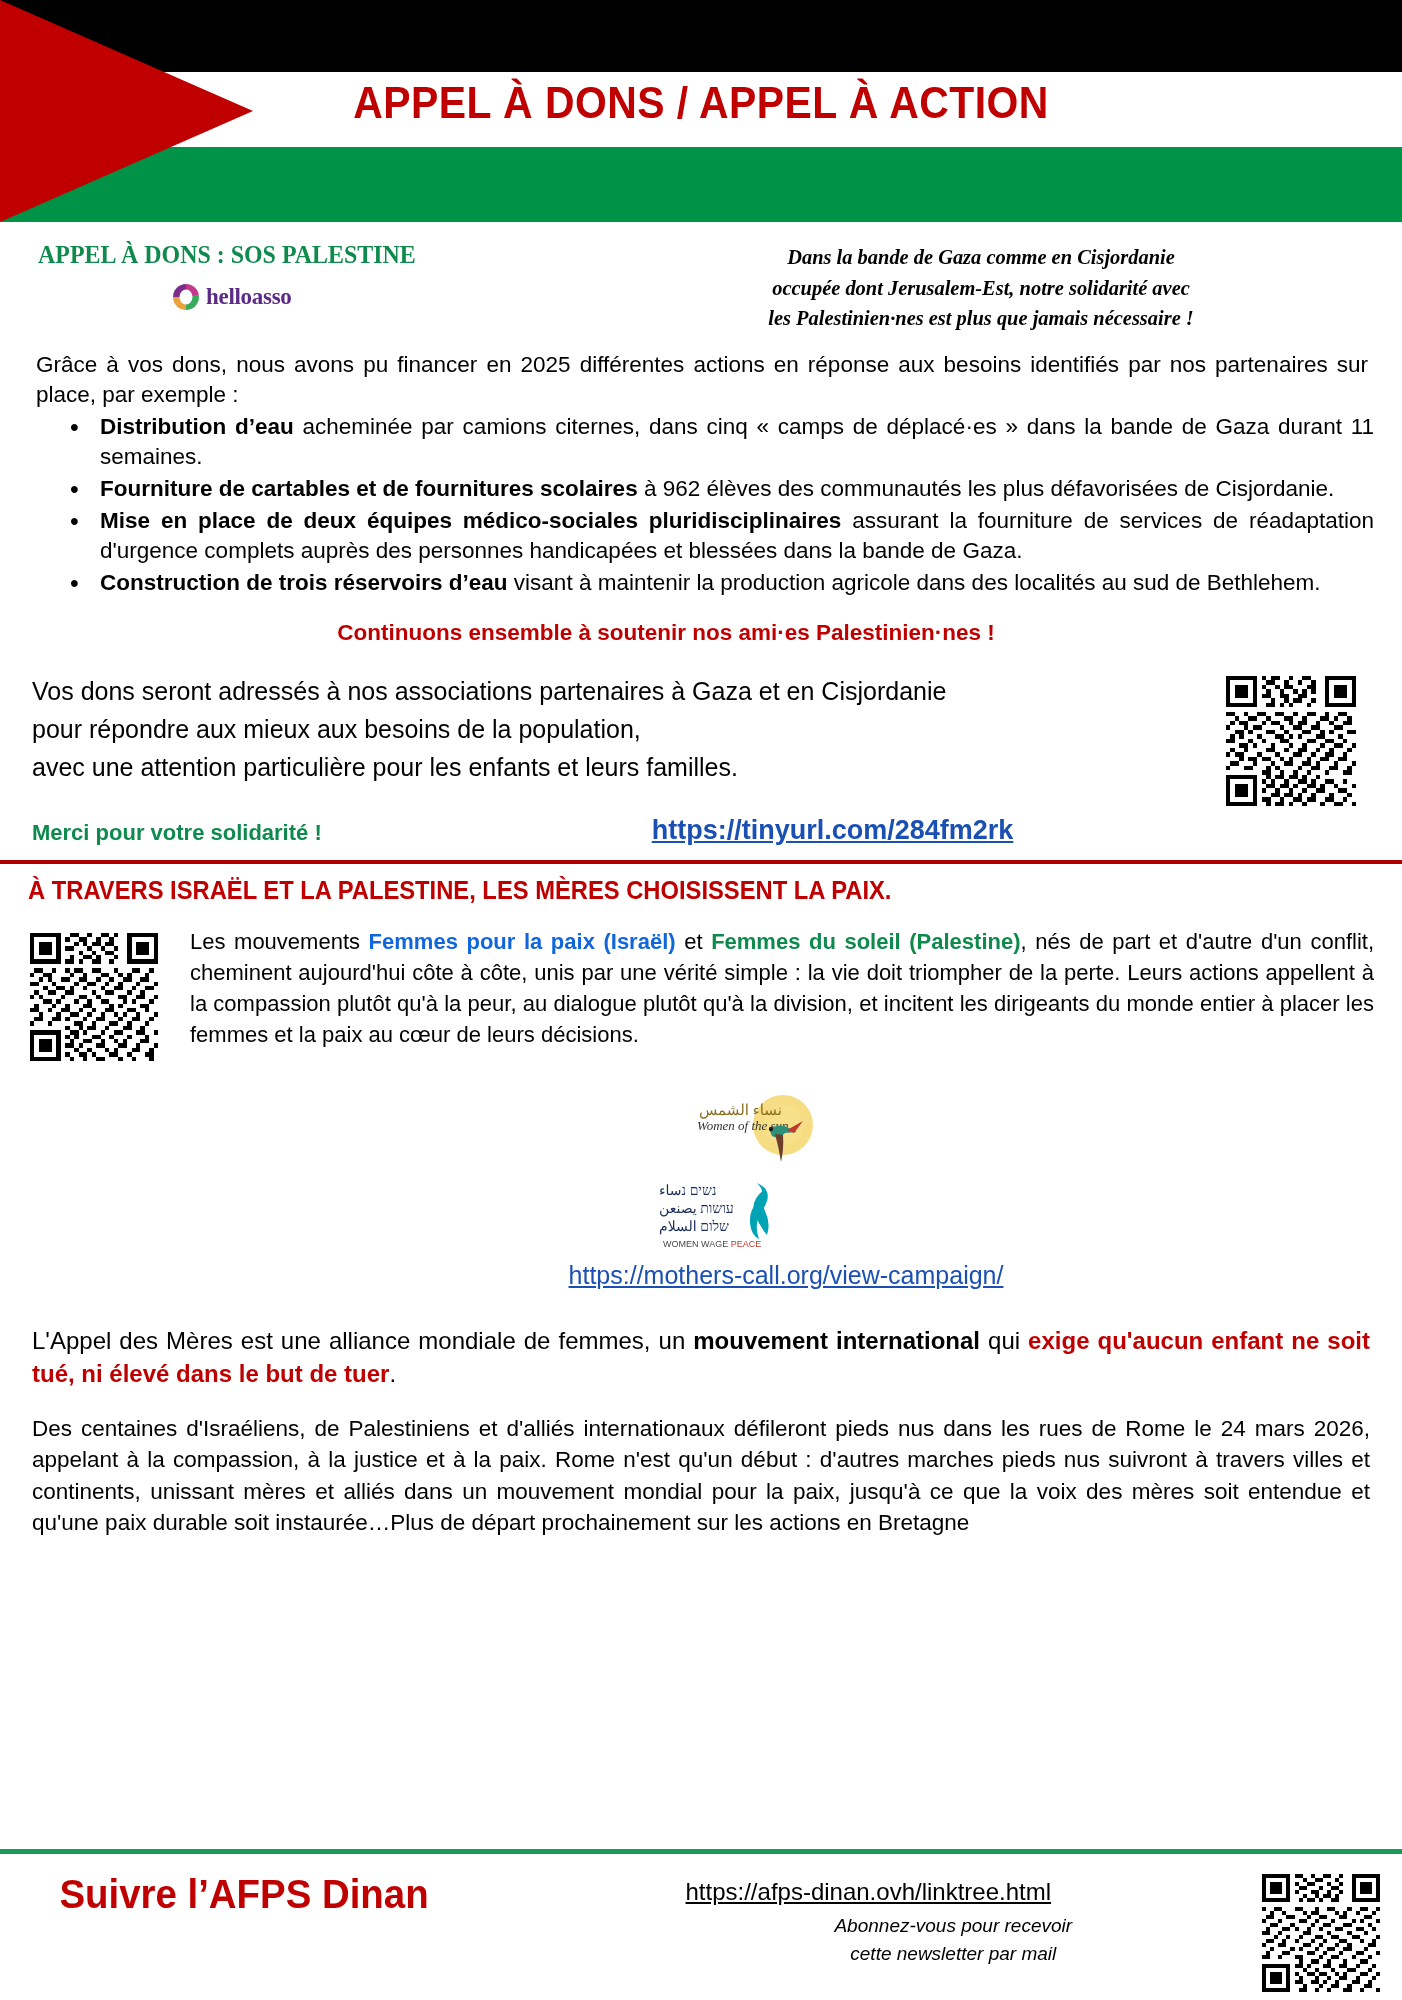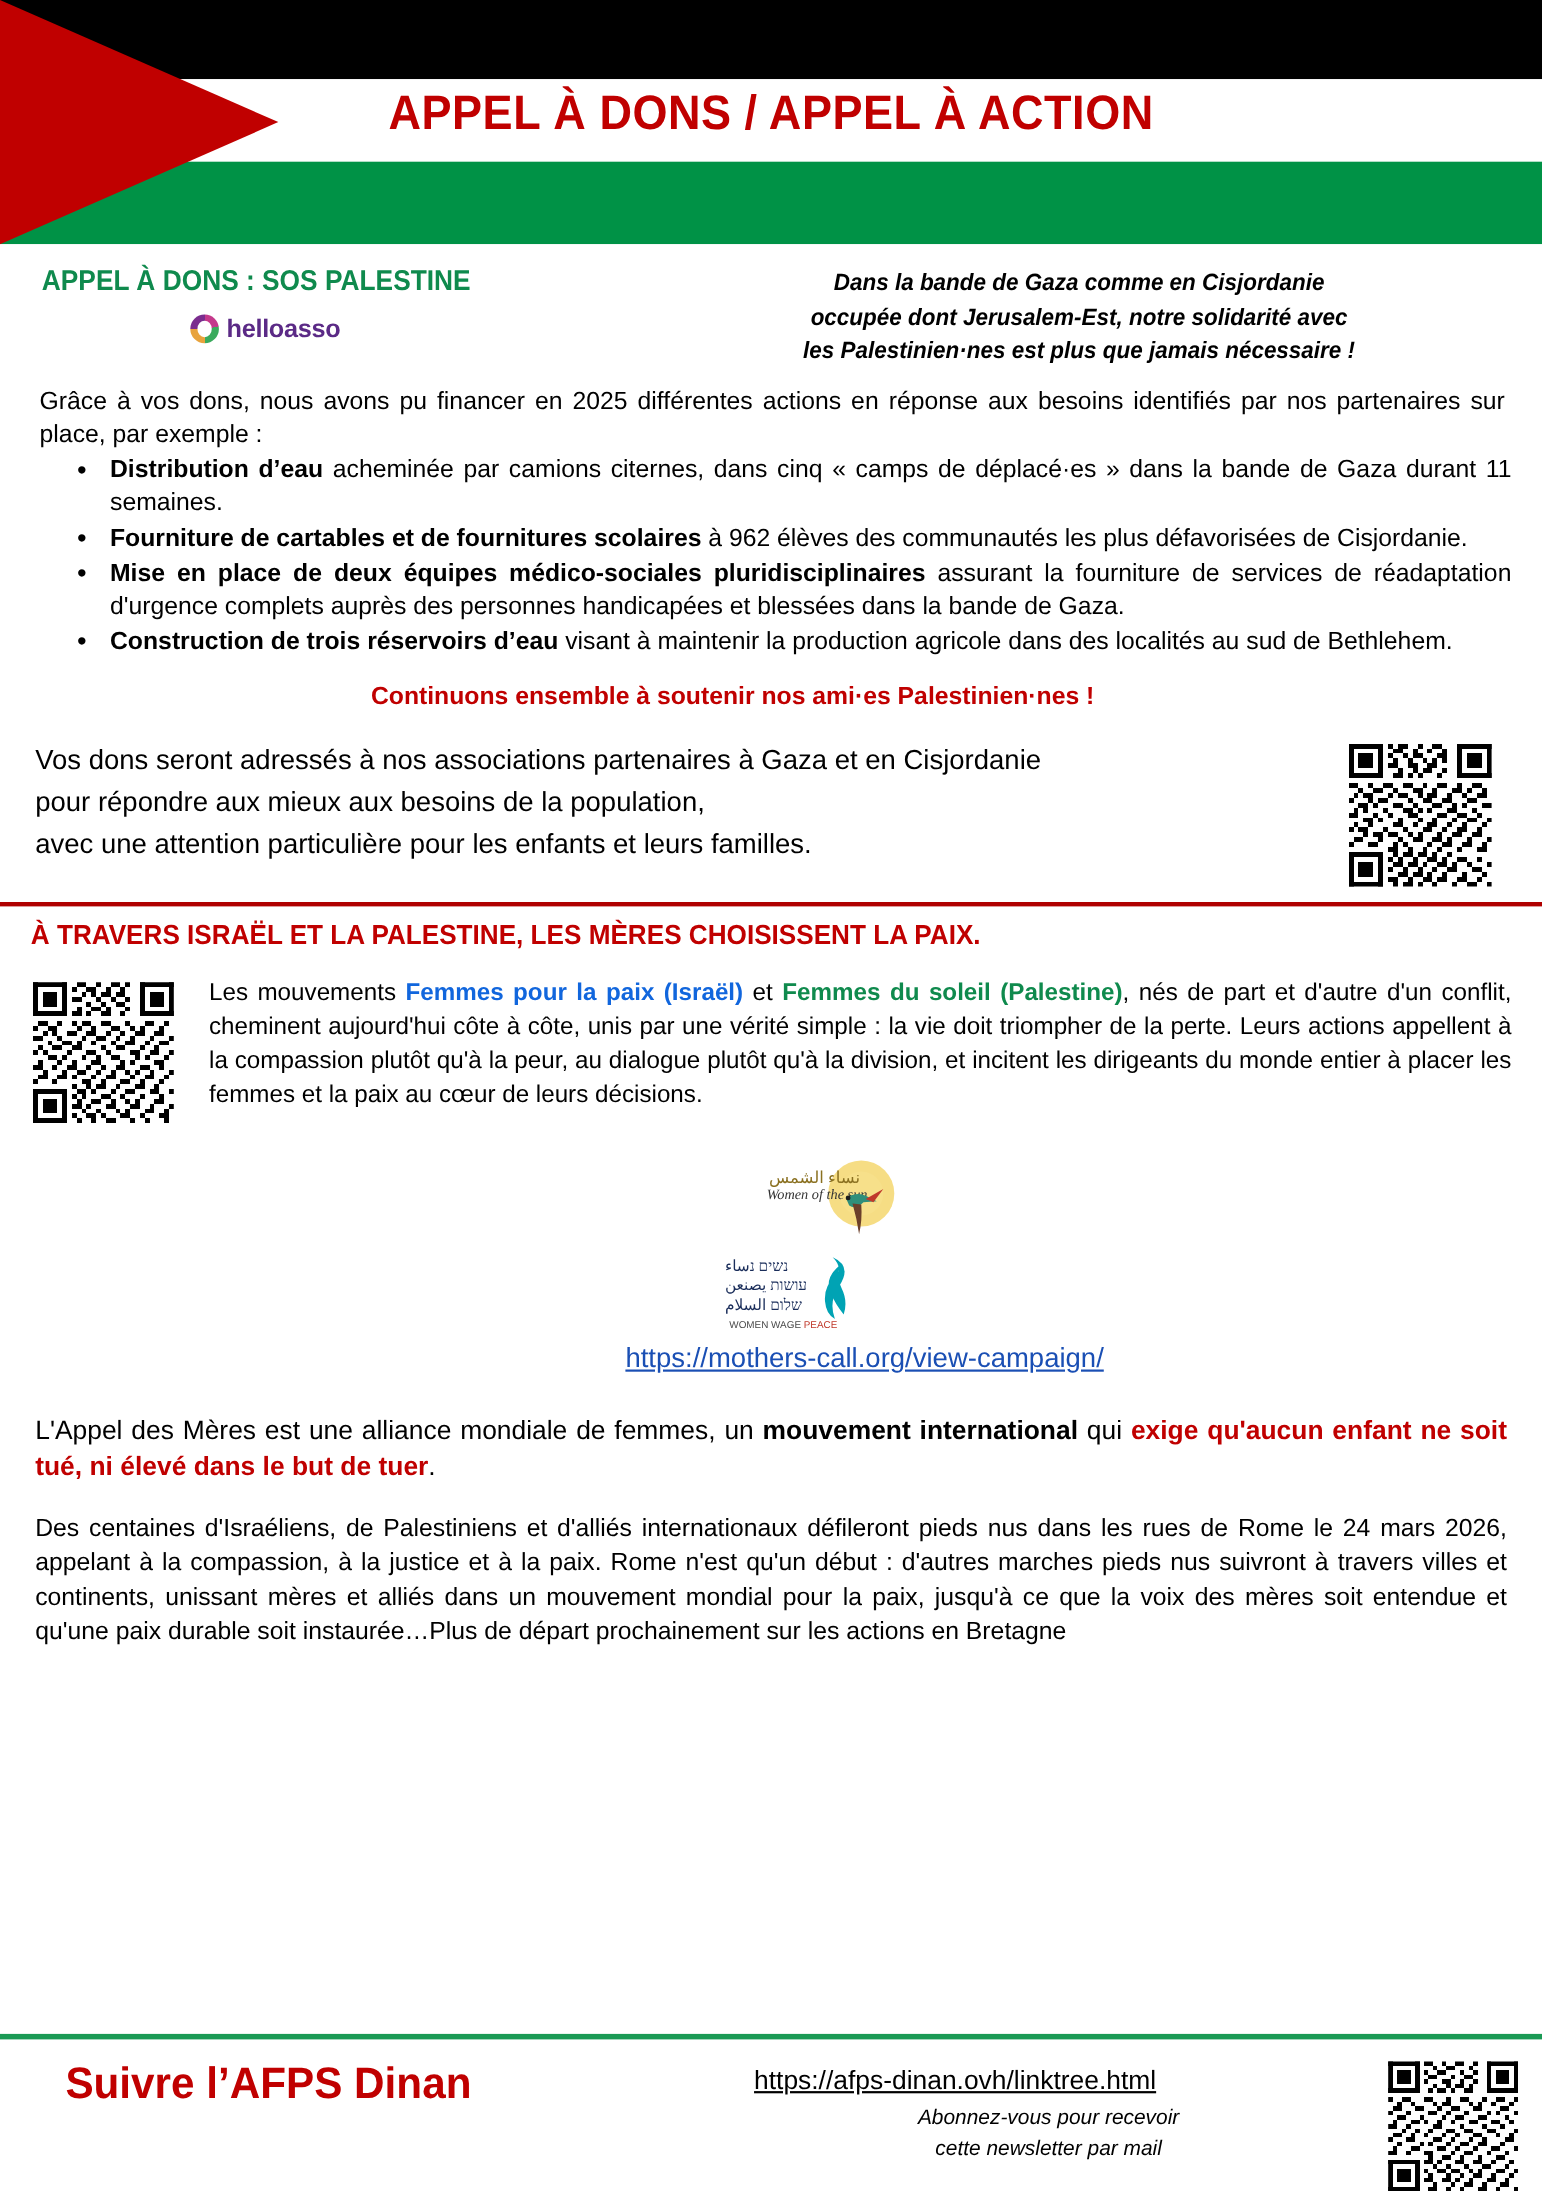--- a/index.html
+++ b/index.html
@@ -64,20 +64,21 @@
   
   .sec1 {
     position: relative;
     padding: 0 28px;
   }
 
   .sec1-top {
     display: flex;
     align-items: flex-start;
     padding-top: 18px;
+    font-family: Liberation Serif, serif;
   }
   .sec1-left {
     width: 560px;
     padding-left: 10px;
   }
   .sos-title {
     font-size: 26px;
     font-weight: bold;
     color: #0f8a4d;
     transform: scaleX(0.92);
@@ -374,20 +375,24 @@
       <li><b>Construction de trois réservoirs d’eau</b><span> visant à maintenir la production agricole dans des localités au sud de Bethlehem.</span></li>
     </ul>
 
     <div class="continuons">Continuons ensemble à soutenir nos ami·es Palestinien·nes !</div>
 
     <div class="dons-block">
       <div class="dons-text">
         <p>Vos dons seront adressés à nos associations partenaires à Gaza et en Cisjordanie</p>
         <p>pour répondre aux mieux aux besoins de la population,</p>
         <p>avec une attention particulière pour les enfants et leurs familles.</p>
+        <div class="merci-row">
+          <div class="merci">Merci pour votre solidarité !</div>
+          <div class="tinyurl">https://tinyurl.com/284fm2rk</div>
+        </div>
       </div>
       <svg class="qr qr-1" viewBox="0 0 29 29" shape-rendering="crispEdges">
         <rect width="29" height="29" fill="#fff"></rect>
         <g fill="#000">
           <rect x="0" y="0" width="7" height="1"></rect>
             <rect x="0" y="0" width="1" height="7"></rect>
           <rect x="6" y="0" width="1" height="7"></rect>
             <rect x="0" y="6" width="7" height="1"></rect>
           <rect x="2" y="2" width="3" height="3"></rect>
           <rect x="22" y="0" width="7" height="1"></rect>

